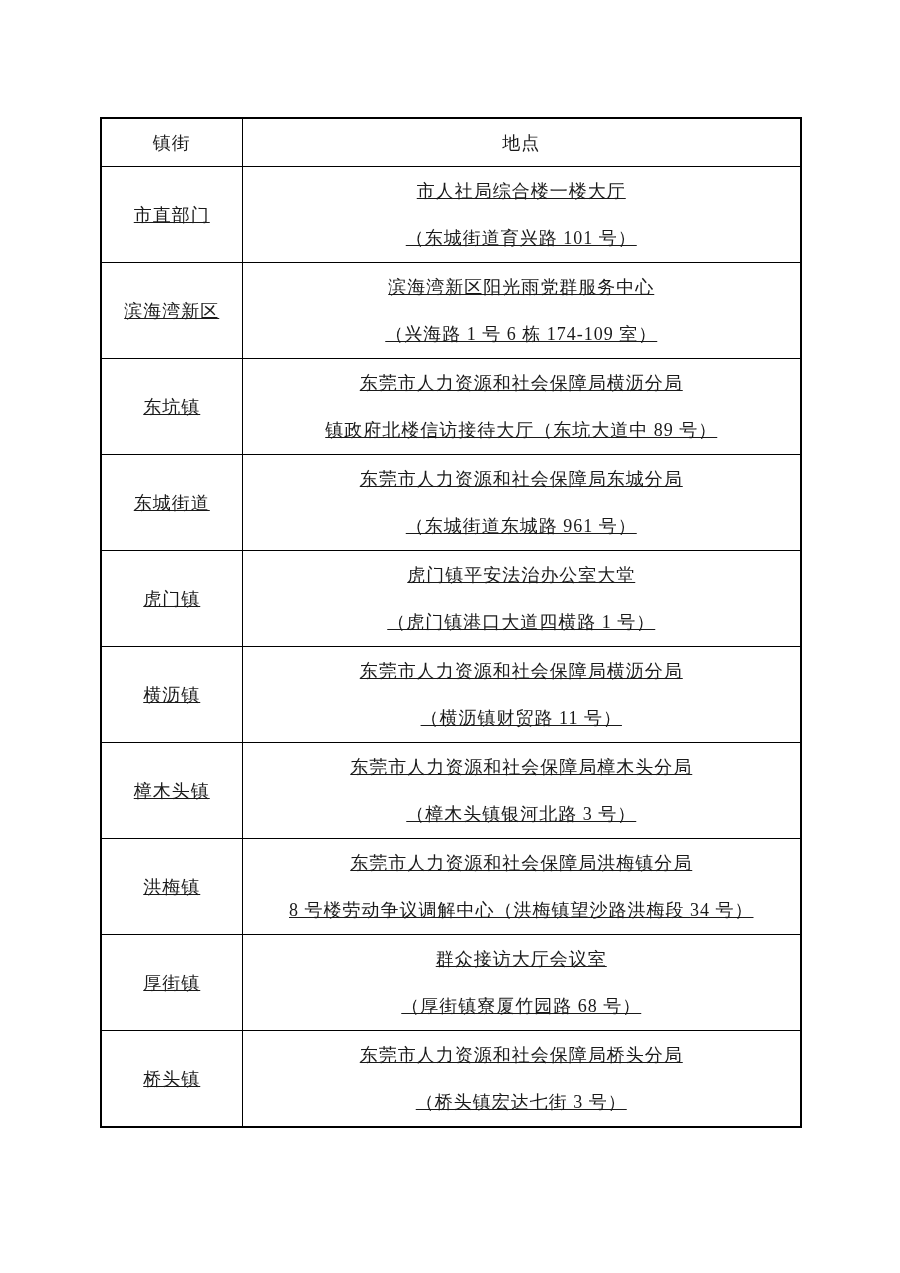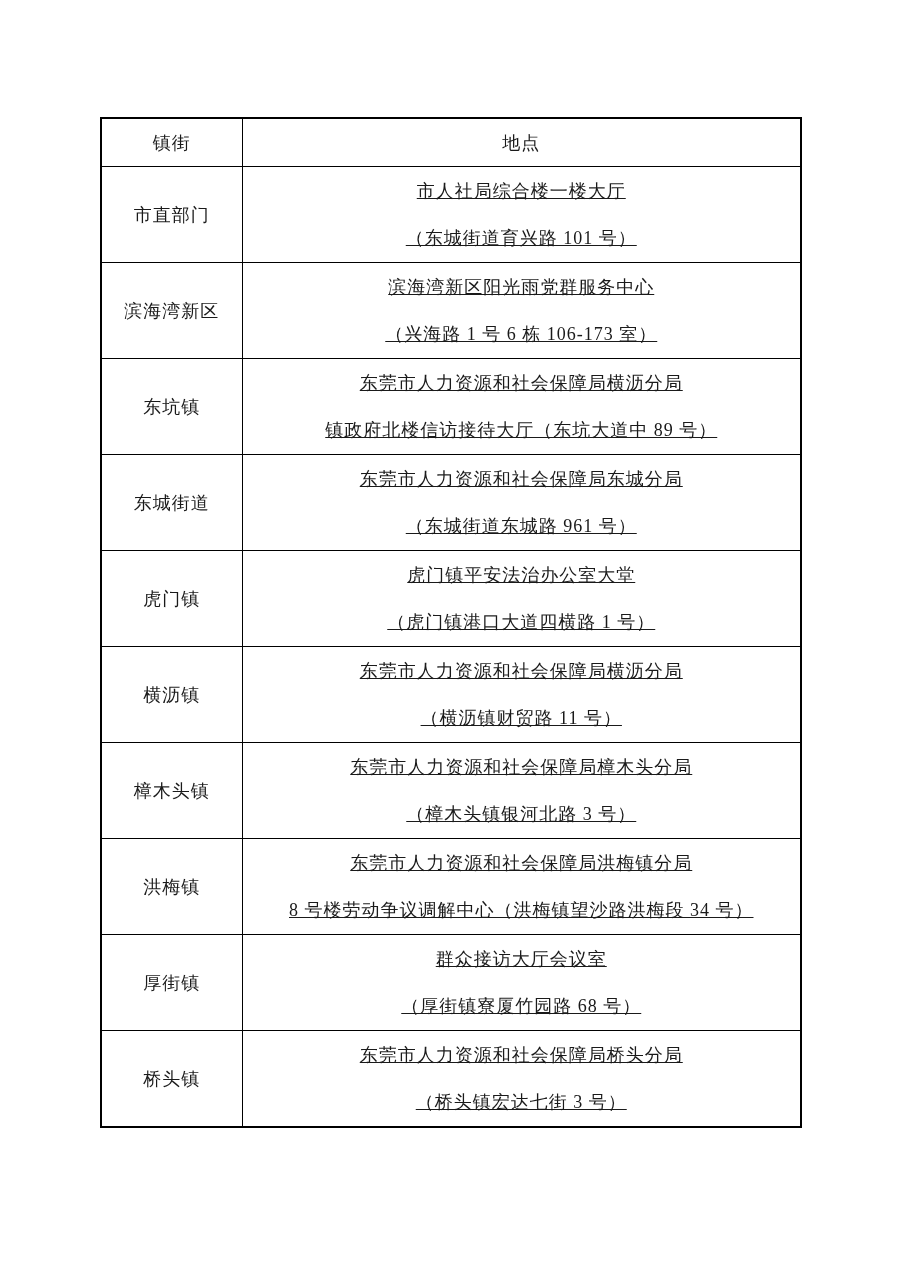--- a/index.html
+++ b/index.html
@@ -39,20 +39,21 @@
     font-size: 18px;
     text-align: center;
     vertical-align: middle;
     letter-spacing: 1px;
   }
   table.locations-table th {
     height: 47px;
   }
   td.town-cell {
     height: 95px;
+    text-decoration: underline;
   }
   td.location-cell {
     height: 95px;
     vertical-align: top;
   }
   .loc-line {
     height: 47.5px;
     display: flex;
     align-items: center;
     justify-content: center;
@@ -80,21 +81,21 @@
         <td class="town-cell">市直部门</td>
         <td class="location-cell">
           <div class="loc-line">市人社局综合楼一楼大厅</div>
           <div class="loc-line">（东城街道育兴路 101 号）</div>
         </td>
       </tr>
       <tr>
         <td class="town-cell">滨海湾新区</td>
         <td class="location-cell">
           <div class="loc-line">滨海湾新区阳光雨党群服务中心</div>
-          <div class="loc-line">（兴海路 1 号 6 栋 106-173 室）</div>
+          <div class="loc-line">（兴海路 1 号 6 栋 174-109 室）</div>
         </td>
       </tr>
       <tr>
         <td class="town-cell">东坑镇</td>
         <td class="location-cell">
           <div class="loc-line">东莞市人力资源和社会保障局横沥分局</div>
           <div class="loc-line">镇政府北楼信访接待大厅（东坑大道中 89 号）</div>
         </td>
       </tr>
       <tr>

